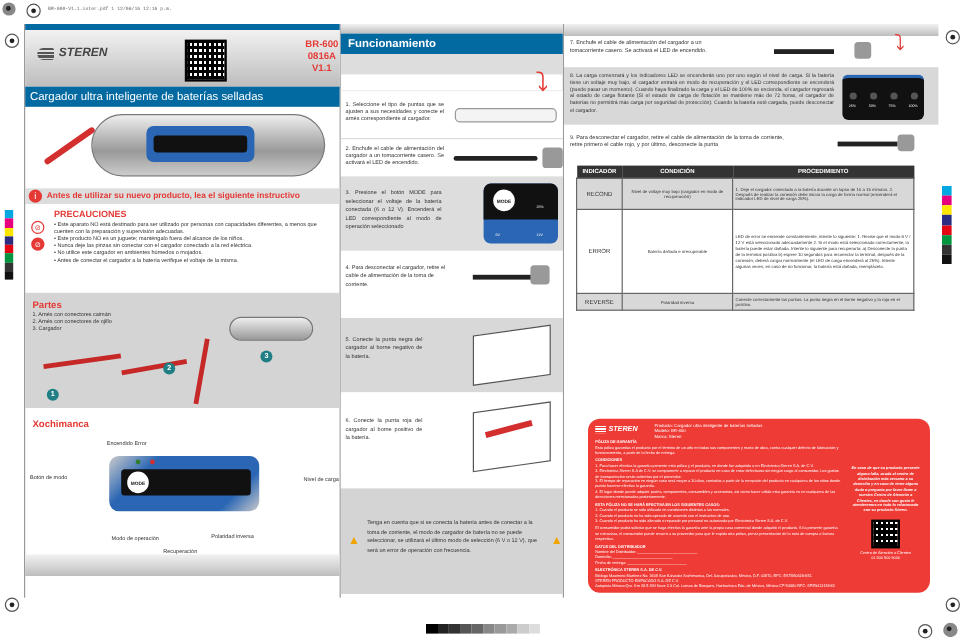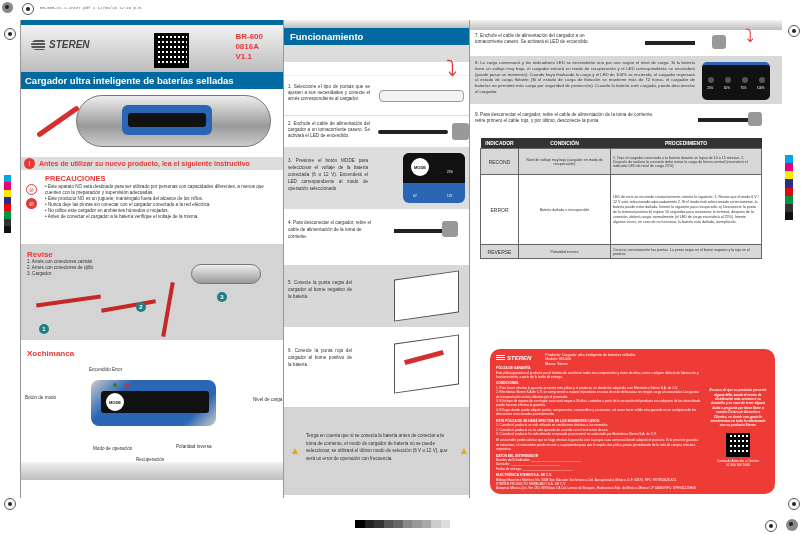--- a/index.html
+++ b/index.html
@@ -42,28 +42,28 @@
 </div>
 
 <div class="abs" style="left:20px;top:20px;width:264px;height:478px;border-left:1px solid #999;border-right:1px solid #999;">
   <div class="teal" style="height:5px"></div>
   <div class="gray-band" style="height:47px;position:relative">
     <div class="abs" style="left:10px;top:14px;display:flex;align-items:center;gap:4px">
       <span style="display:inline-block;width:14px;height:10px;background:repeating-linear-gradient(#555 0 2px,transparent 2px 3px);border-radius:6px 2px 2px 6px"></span>
       <span style="font-style:italic;font-weight:bold;font-size:10px;color:#444">STEREN</span>
     </div>
     <div class="abs qr" style="left:133px;top:8px;width:35px;height:35px"></div>
-    <div class="abs" style="right:20px;top:7px;text-align:left;font-weight:bold;font-size:8px;line-height:10px;color:#e53935">
+    <div class="abs" style="right:1px;top:7px;text-align:center;font-weight:bold;font-size:8px;line-height:10px;color:#e53935">
       <div>BR-600</div>
       <div>0816A</div>
       <div>V1.1</div>
     </div>
   </div>
   <div class="teal" style="height:17px;padding-left:4px;display:flex;align-items:center">
-    <span style="color:#fff;font-weight:bold;font-size:9.5px">Cargador ultra inteligente de baterías selladas</span>
+    <span style="color:#fff;font-weight:normal;font-size:9.5px">Cargador ultra inteligente de baterías selladas</span>
   </div>
 
   <div style="height:68px;position:relative">
     <div class="abs" style="left:55px;top:6px;width:195px;height:52px;border-radius:26px;background:linear-gradient(#eee,#999 60%,#ccc);border:1px solid #777">
       <div class="abs" style="left:45px;top:9px;width:90px;height:30px;border-radius:6px;background:#2a66b4">
         <div class="abs" style="left:6px;top:8px;width:78px;height:14px;background:#111;border-radius:3px"></div>
       </div>
     </div>
     <div class="abs" style="left:12px;top:30px;width:50px;height:5px;background:#d32f2f;transform:rotate(-35deg);border-radius:3px"></div>
   </div>
@@ -77,21 +77,21 @@
     <span class="abs ico-circle" style="left:5px;top:28px;width:11px;height:11px;font-size:6px">⊘</span>
     <div style="color:#e53935;font-weight:bold;font-size:7.5px;margin-bottom:1px">PRECAUCIONES</div>
     <div class="small">• <span>Este aparato NO está destinado para ser utilizado por personas con capacidades diferentes, a menos que cuenten con la preparación y supervisión adecuadas.</span></div>
     <div class="small">• <span>Este producto NO es un juguete; manténgalo fuera del alcance de los niños.</span></div>
     <div class="small">• <span>Nunca deje las pinzas sin conectar con el cargador conectado a la red eléctrica.</span></div>
     <div class="small">• <span>No utilice este cargador en ambientes húmedos o mojados.</span></div>
     <div class="small">• <span>Antes de conectar el cargador a la batería verifique el voltaje de la misma.</span></div>
   </div>
 
   <div style="background:#d4d4d4;height:96px;position:relative;padding:6px 0 0 6px">
-    <div style="color:#e53935;font-weight:bold;font-size:8px">Revise</div>
+    <div style="color:#e53935;font-weight:bold;font-size:8px">Partes</div>
     <div class="small">1. Arnés con conectores caimán</div>
     <div class="small">2. Arnés con conectores de ojillo</div>
     <div class="small">3. Cargador</div>
     <div class="abs" style="left:15px;top:55px;width:65px;height:4px;background:#c62828;transform:rotate(-8deg)"></div>
     <div class="abs" style="left:80px;top:60px;width:55px;height:4px;background:#c62828;transform:rotate(-10deg)"></div>
     <div class="abs" style="left:170px;top:20px;width:70px;height:20px;border-radius:10px;background:linear-gradient(#eee,#999);border:1px solid #777"></div>
     <div class="abs" style="left:145px;top:38px;width:4px;height:55px;background:#c62828;transform:rotate(10deg)"></div>
     <span class="abs ico-circle" style="left:18px;top:80px;width:10px;height:10px;background:#1f7f84;font-size:6px;font-weight:bold">1</span>
     <span class="abs ico-circle" style="left:115px;top:58px;width:10px;height:10px;background:#1f7f84;font-size:6px;font-weight:bold">2</span>
     <span class="abs ico-circle" style="left:196px;top:48px;width:10px;height:10px;background:#1f7f84;font-size:6px;font-weight:bold">3</span>

